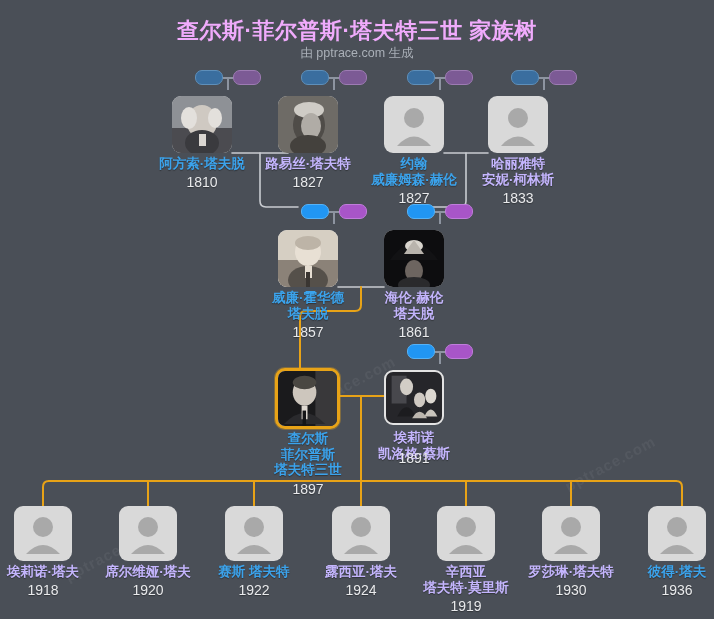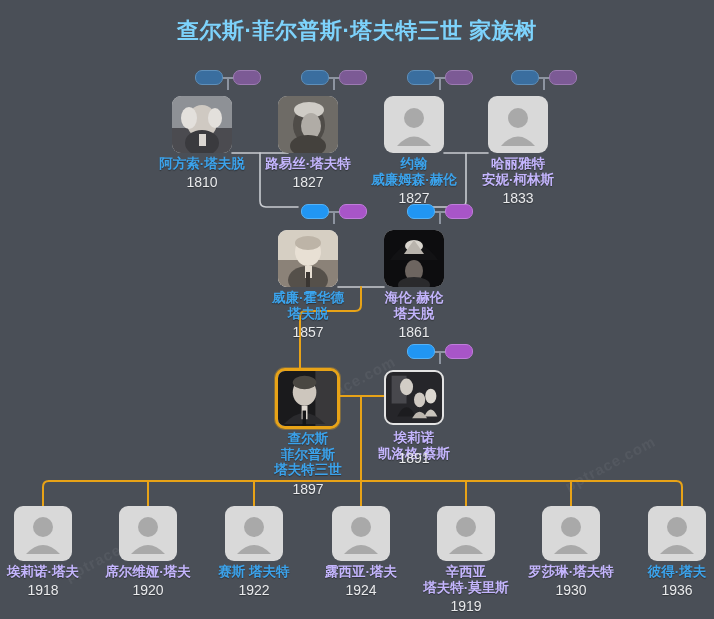--- a/index.html
+++ b/index.html
@@ -9,21 +9,21 @@
     font-family:"Liberation Sans","DejaVu Sans",sans-serif;
     overflow:hidden;
     position:relative;
     -webkit-font-smoothing:antialiased;
   }
   #stage{position:absolute;left:0;top:0;width:714px;height:619px;}
 
   
   .title{
     position:absolute;left:0;top:16px;width:714px;text-align:center;
-    font-size:22px;font-weight:bold;color:#7dd3fc;letter-spacing:.5px;
+    font-size:22px;font-weight:bold;color:#f0abfc;letter-spacing:.5px;
   }
   .subtitle{
     position:absolute;left:0;top:45px;width:714px;text-align:center;
     font-size:12.5px;color:#aab0b8;
   }
 
   
   svg.links{position:absolute;left:0;top:0;width:714px;height:619px;pointer-events:none;}
 
   
@@ -77,20 +77,21 @@
 </head>
 <body>
 
 <div id="stage">
 
   <div class="wm" style="left:300px;top:375px;">pptrace.com</div>
   <div class="wm" style="left:560px;top:455px;">pptrace.com</div>
   <div class="wm" style="left:60px;top:545px;">pptrace.com</div>
 
   <div class="title">查尔斯·菲尔普斯·塔夫特三世 家族树</div>
+  <div class="subtitle">由 pptrace.com 生成</div>
 
   <svg class="links" viewBox="0 0 714 619">
     <g fill="none" stroke="#c9ccd1" stroke-width="1.6" stroke-linecap="round">
 
       <path d="M232,153 H288"></path>
       <path d="M260,153 V201 Q260,207 266,207 H298"></path>
 
       <path d="M444,153 H488"></path>
       <path d="M466,153 V201 Q466,207 460,207 H432"></path>
 

